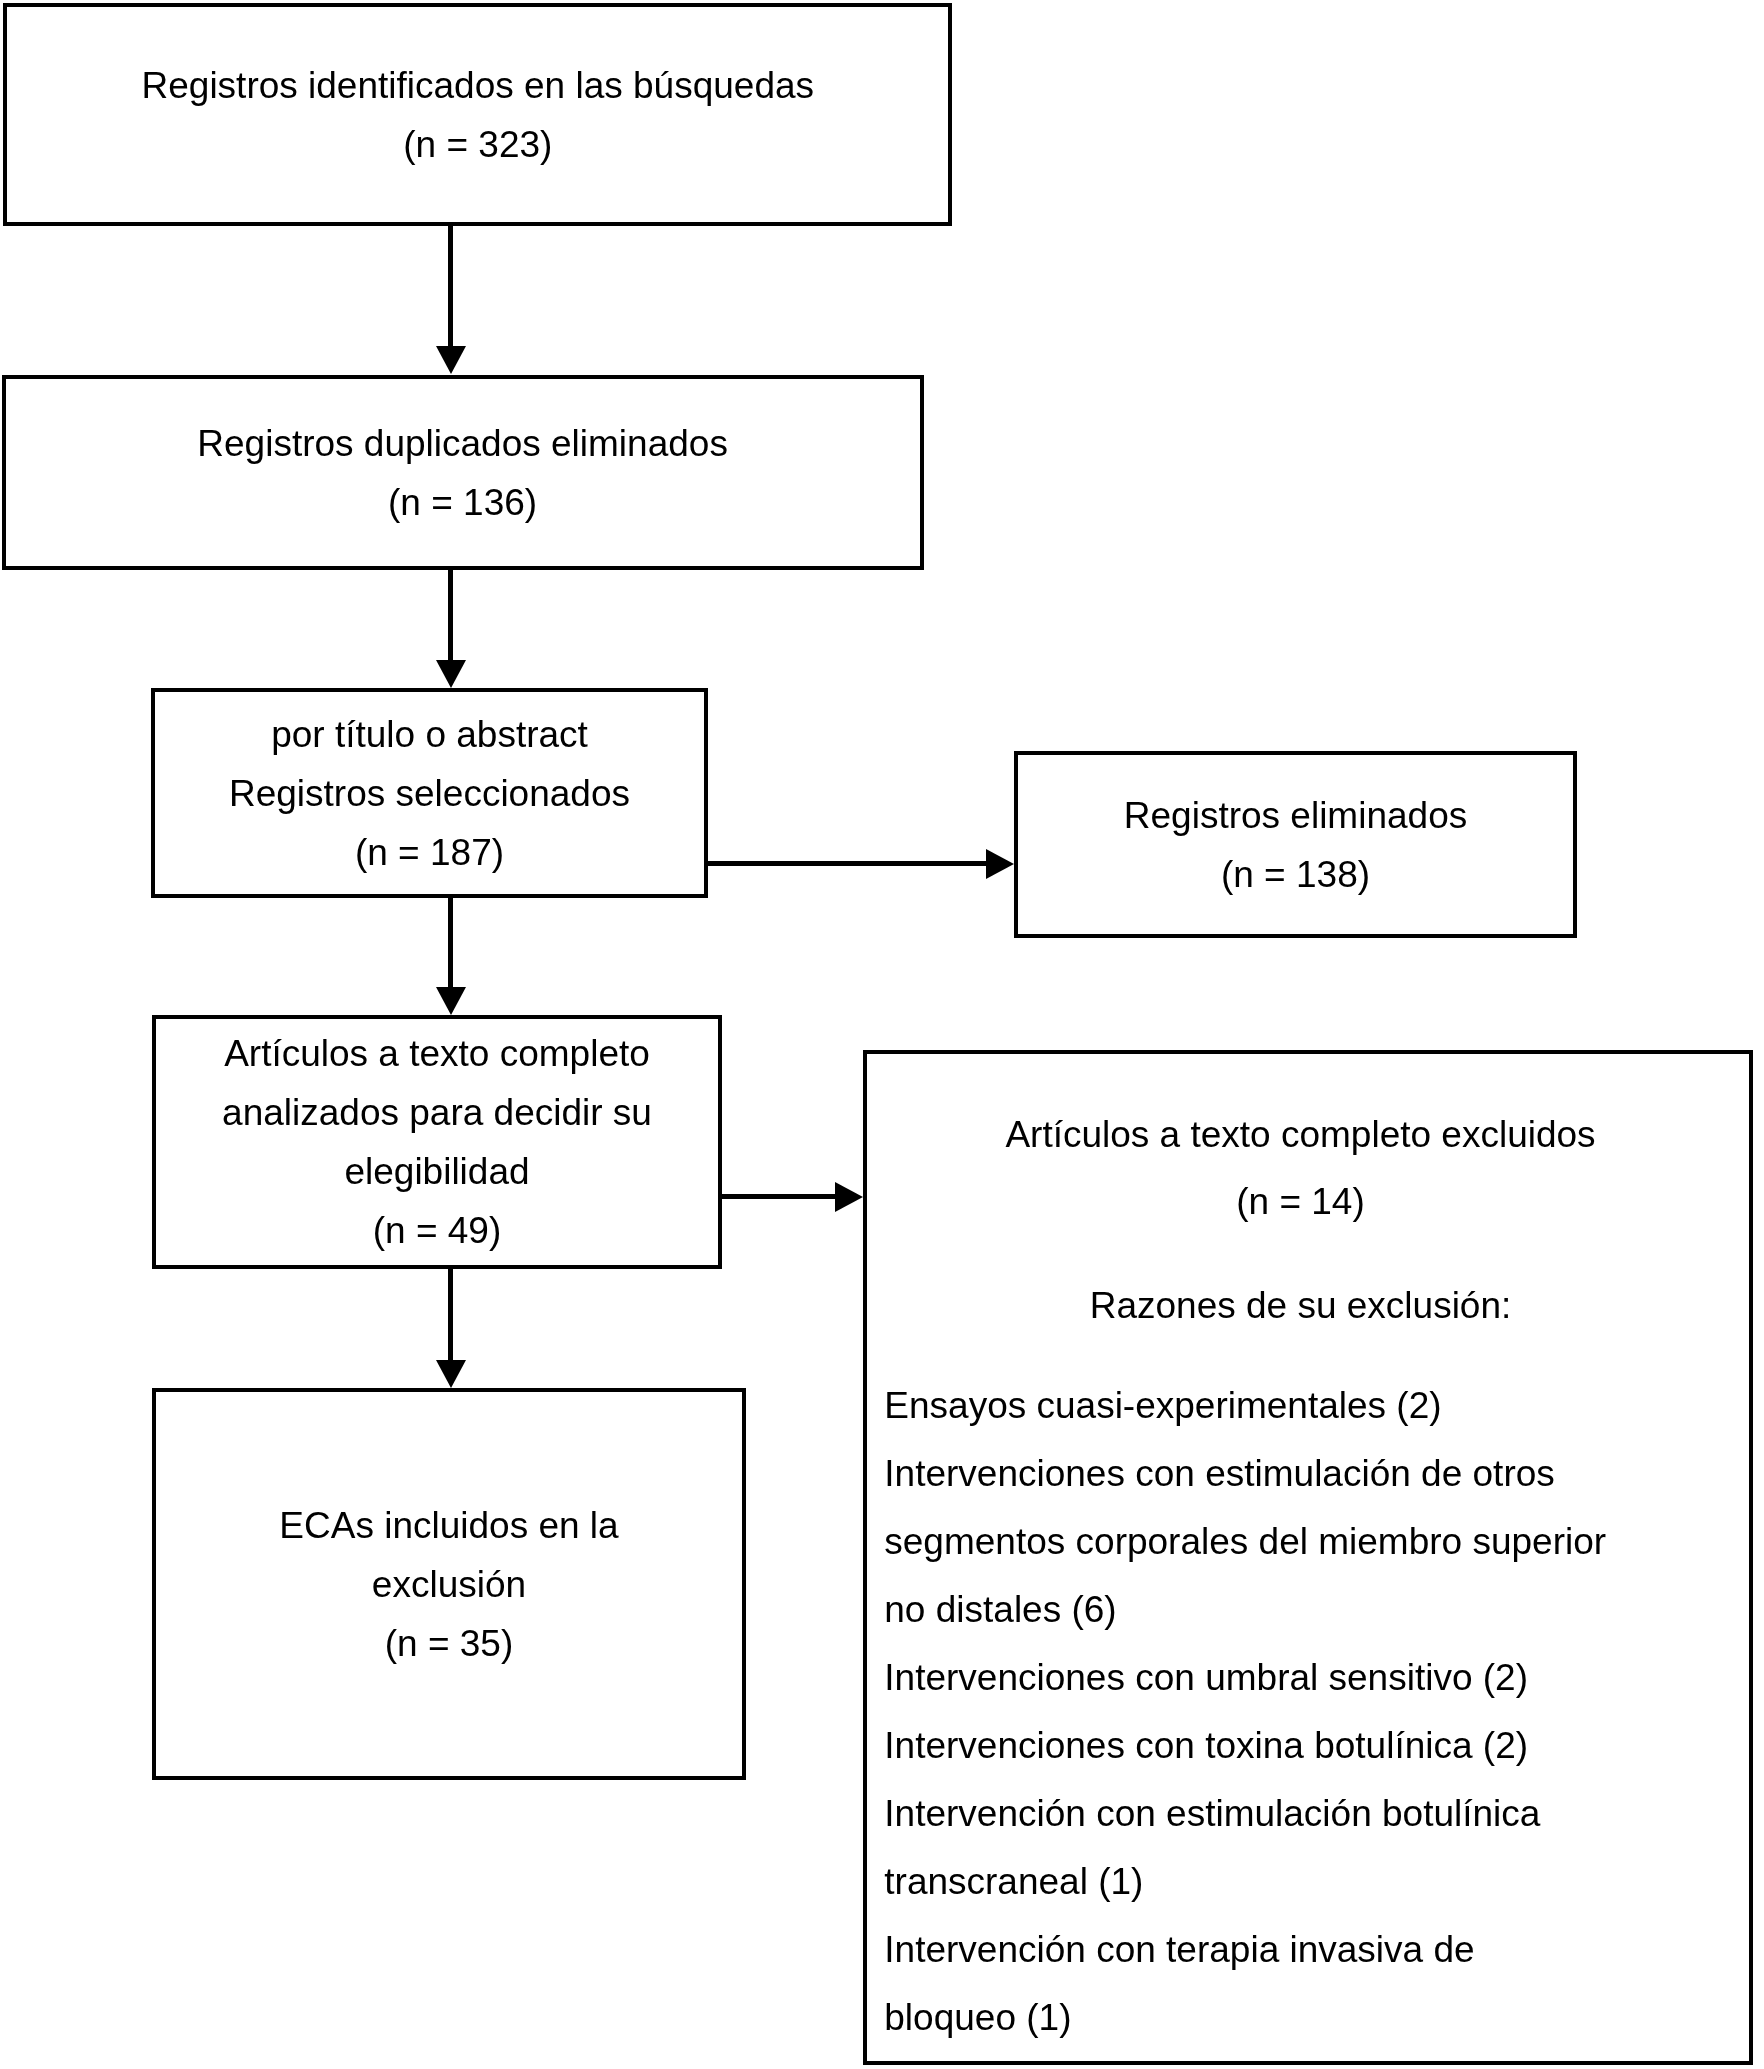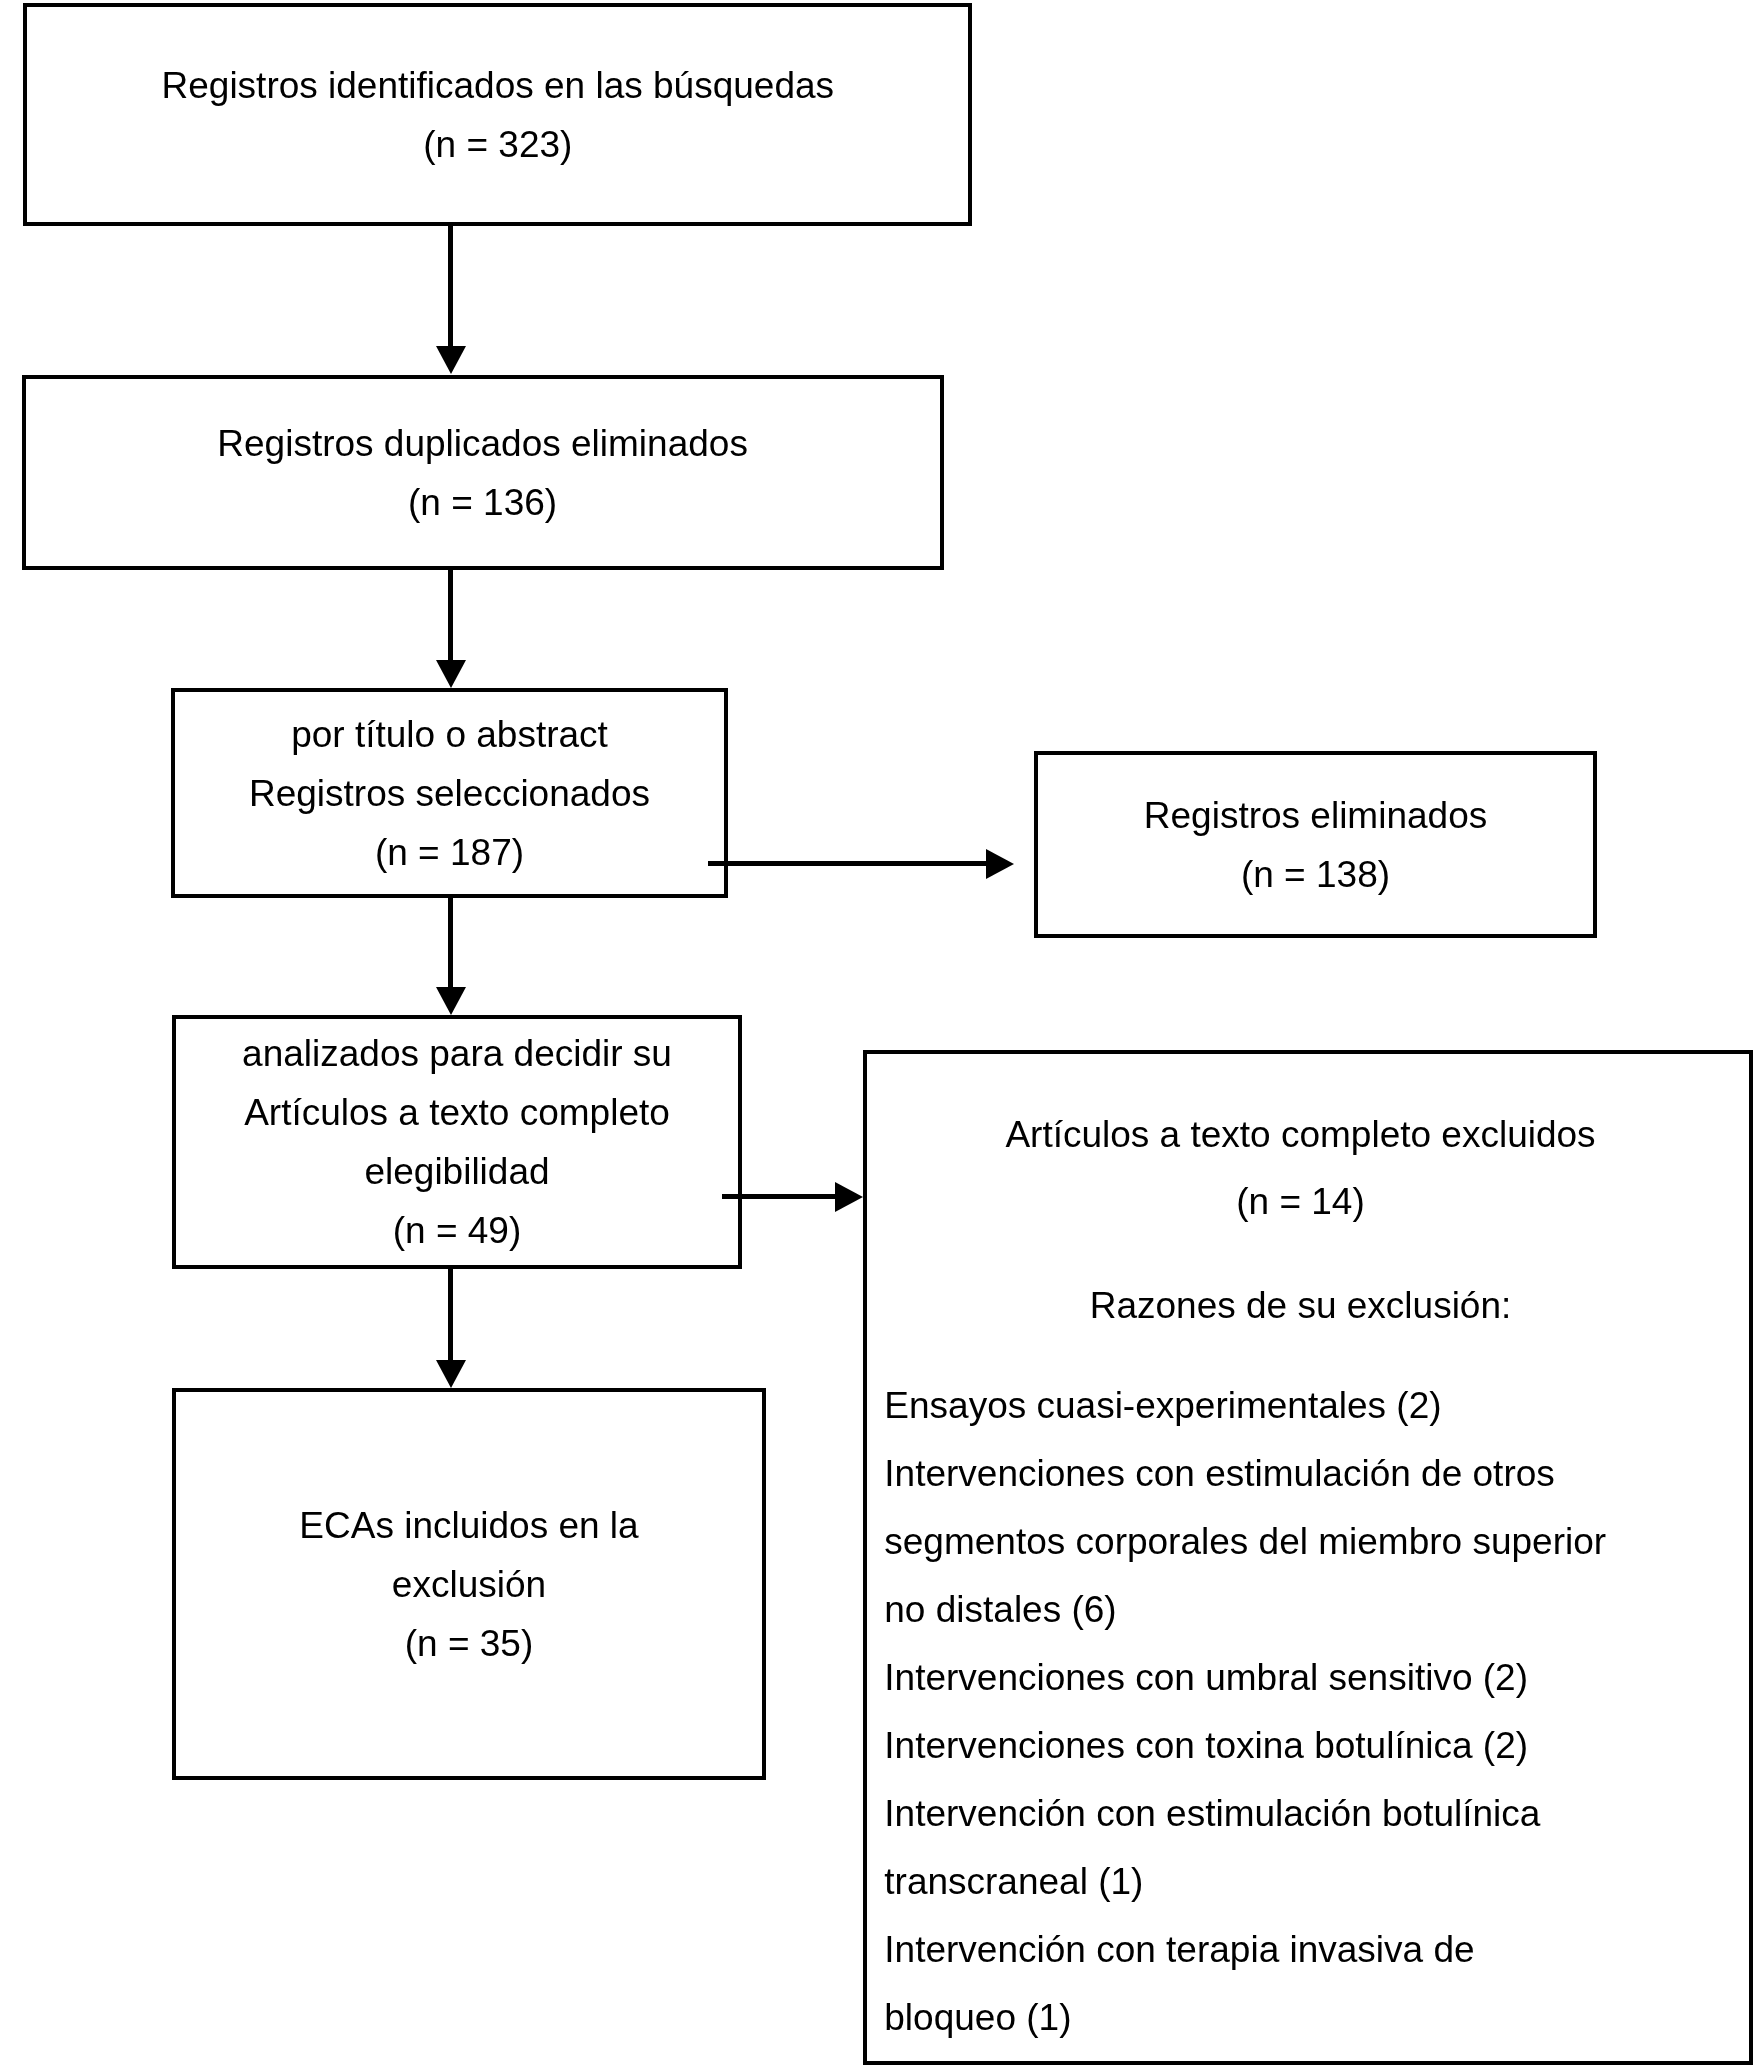--- a/index.html
+++ b/index.html
@@ -21,21 +21,20 @@
     border: 4.1px solid #000000;
     background: #ffffff;
     box-sizing: border-box;
     display: flex;
     flex-direction: column;
     justify-content: center;
     align-items: center;
     text-align: center;
     font-size: 37px;
     line-height: 59px;
-    margin-left: 20px;
   }
   .box .line {
     white-space: nowrap;
   }
   
   .varrow {
     position: absolute;
     display: flex;
     flex-direction: column;
     align-items: center;
@@ -136,22 +135,22 @@
     <div class="line">Registros eliminados</div>
     <div class="line">(n = 138)</div>
   </div>
 
   <div class="varrow" style="left:435px; top:898px; height:117px;">
     <div class="shaft"></div>
     <div class="head"></div>
   </div>
 
   <div class="box" style="left:152px; top:1015px; width:570px; height:254px;">
+    <div class="line">Artículos a texto completo</div>
     <div class="line">analizados para decidir su</div>
-    <div class="line">Artículos a texto completo</div>
     <div class="line">elegibilidad</div>
     <div class="line">(n = 49)</div>
   </div>
 
   <div class="harrow" style="left:722px; top:1181px; width:141px;">
     <div class="shaft"></div>
     <div class="head"></div>
   </div>
 
   <div class="bigbox" style="left:863px; top:1050px; width:890px; height:1015px;padding-left:14px;">

